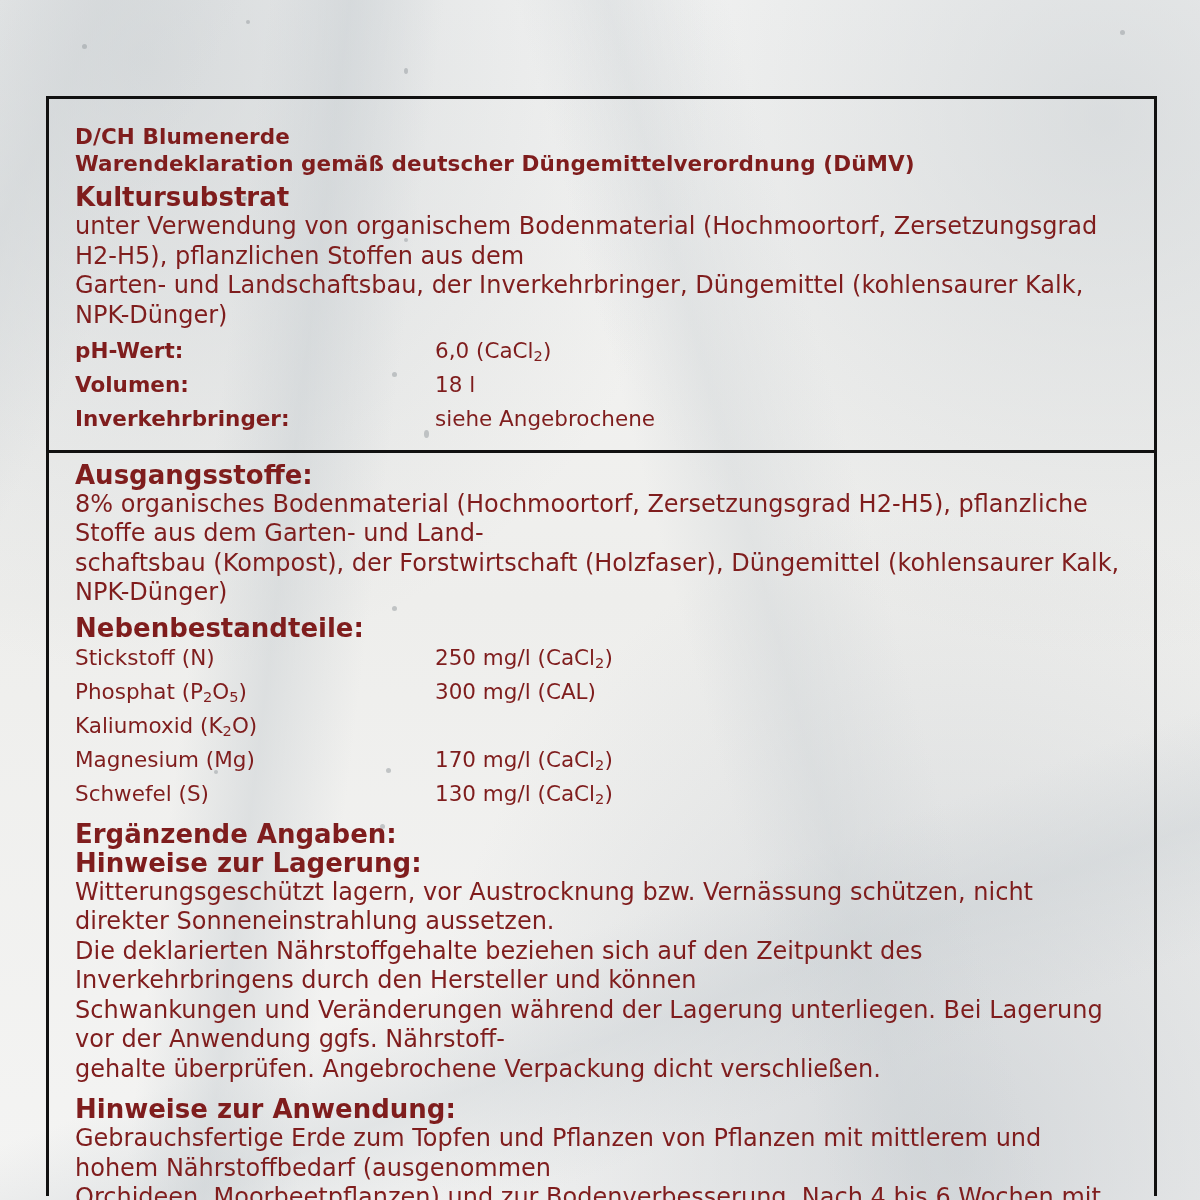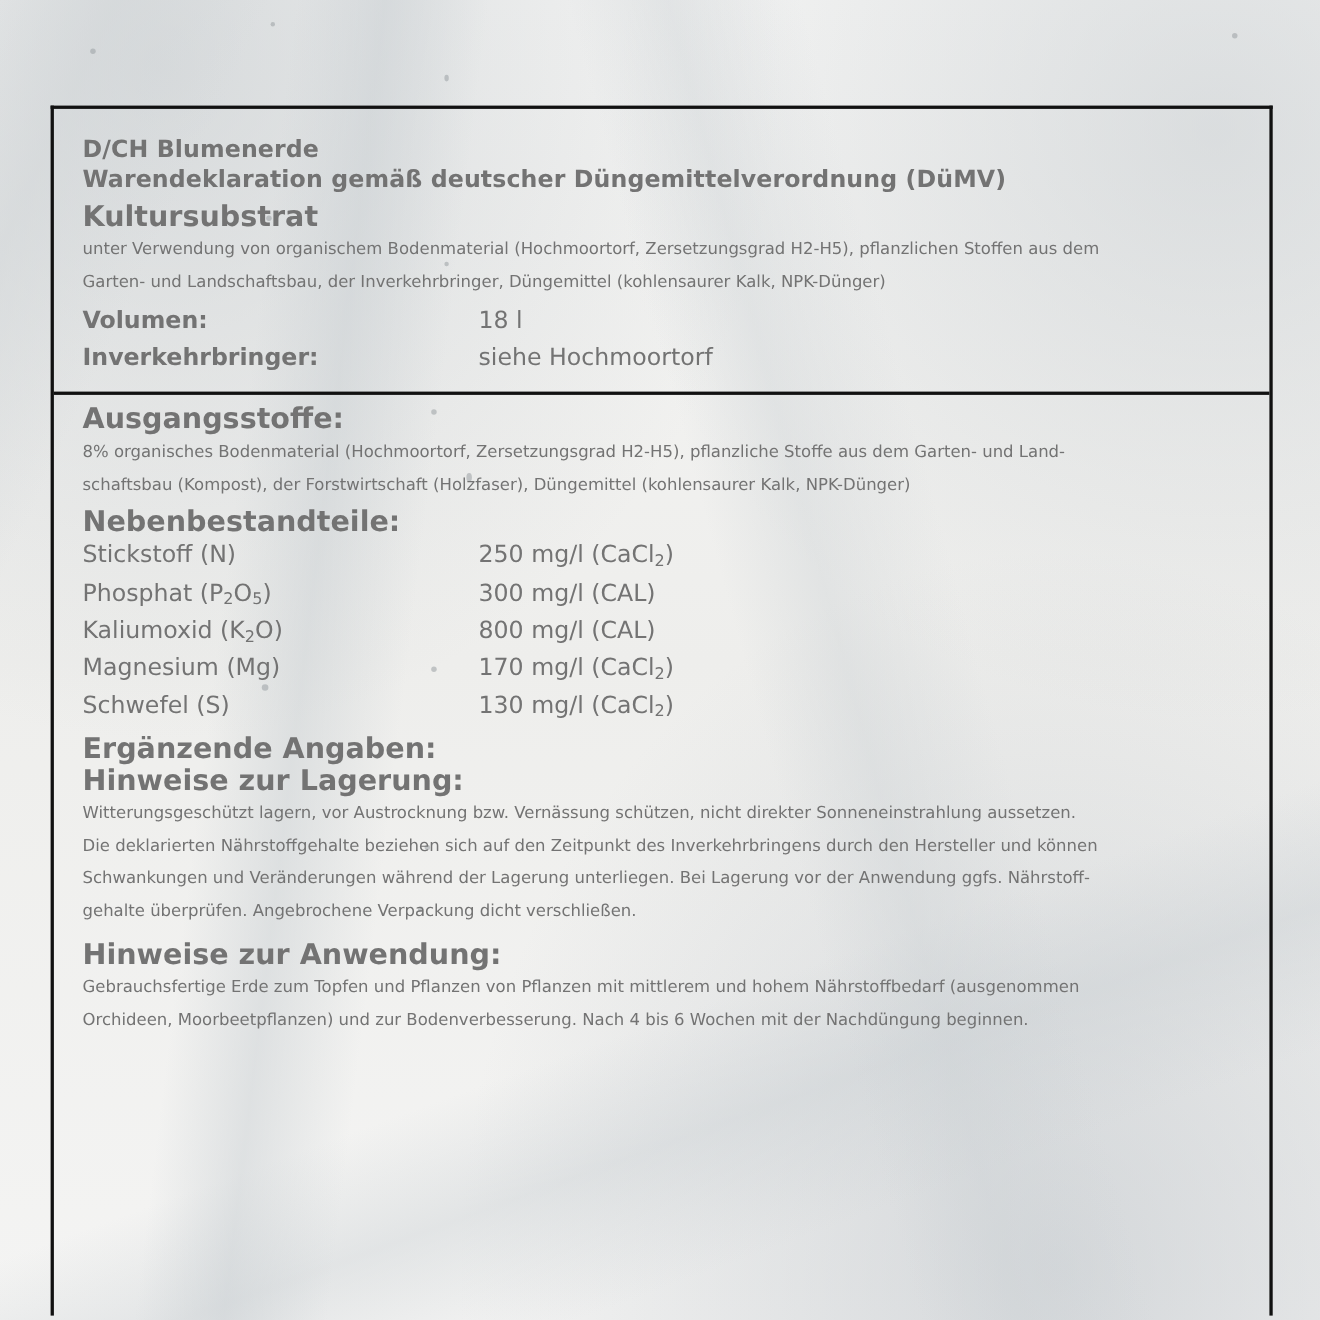--- a/index.html
+++ b/index.html
@@ -7,21 +7,21 @@
     padding: 0;
     background: #ffffff;
   }
   #page {
     position: relative;
     width: 1200px;
     height: 1200px;
     background: #f2f2f0;
     overflow: hidden;
     font-family: "DejaVu Sans", "Liberation Sans", sans-serif;
-    color: #737373;
+    color: #7f1d1d;
   }
   
   .bg-sheen {
     position: absolute;
     inset: 0;
     background:
       linear-gradient(115deg, rgba(255,255,255,0.0) 0%, rgba(210,214,216,0.55) 6%, rgba(255,255,255,0.0) 14%),
       linear-gradient(97deg, rgba(255,255,255,0.0) 20%, rgba(198,204,208,0.45) 26%, rgba(255,255,255,0.0) 33%),
       linear-gradient(75deg, rgba(255,255,255,0.0) 55%, rgba(205,210,213,0.40) 61%, rgba(255,255,255,0.0) 69%),
       linear-gradient(160deg, rgba(255,255,255,0.0) 70%, rgba(200,206,210,0.40) 77%, rgba(255,255,255,0.0) 85%),
@@ -63,21 +63,21 @@
   }
   .kv {
     display: flex;
     font-size: 21.5px;
     line-height: 29px;
   }
   .kv .k { width: 360px; flex: none; }
   .kv .k.bold { font-weight: 700; }
   .kv .v { flex: 1; }
   .para {
-    font-size: 15px;
+    font-size: 24px;
     line-height: 29.5px;
   }
   .heading {
     font-size: 26px;
     font-weight: 700;
     line-height: 29px;
   }
   sub {
     font-size: .68em;
     vertical-align: -0.22em;
@@ -114,26 +114,30 @@
     <div class="gap-sm"></div>
 
     <div class="heading">Kultursubstrat</div>
     <div class="para">unter Verwendung von organischem Bodenmaterial (Hochmoortorf, Zersetzungsgrad H2-H5), pflanzlichen Stoffen aus dem</div>
     <div class="para">Garten- und Landschaftsbau, der Inverkehrbringer, Düngemittel (kohlensaurer Kalk, NPK-Dünger)</div>
 
     <div class="gap-sm"></div>
 
     <div>
       <div class="kv">
+        <span class="k bold">pH-Wert:</span>
+        <span class="v"><span>6,0 (CaCl</span><sub>2</sub><span>)</span></span>
+      </div>
+      <div class="kv">
         <span class="k bold">Volumen:</span>
         <span class="v"><span>18 l</span><sub></sub><span></span></span>
       </div>
       <div class="kv">
         <span class="k bold">Inverkehrbringer:</span>
-        <span class="v"><span>siehe Hochmoortorf</span><sub></sub><span></span></span>
+        <span class="v"><span>siehe Angebrochene</span><sub></sub><span></span></span>
       </div>
     </div>
 
     <div class="sep"></div>
 
     <div class="heading">Ausgangsstoffe:</div>
     <div class="para">8% organisches Bodenmaterial (Hochmoortorf, Zersetzungsgrad H2-H5), pflanzliche Stoffe aus dem Garten- und Land-</div>
     <div class="para">schaftsbau (Kompost), der Forstwirtschaft (Holzfaser), Düngemittel (kohlensaurer Kalk, NPK-Dünger)</div>
 
     <div class="gap-sm"></div>
@@ -143,21 +147,20 @@
       <div class="kv">
         <span class="k"><span>Stickstoff (N)</span></span>
         <span class="v"><span>250 mg/l (CaCl</span><sub>2</sub><span>)</span></span>
       </div>
       <div class="kv">
         <span class="k"><span>Phosphat (P</span><sub>2</sub><span>O</span><sub>5</sub><span>)</span></span>
         <span class="v"><span>300 mg/l (CAL)</span><sub></sub><span></span></span>
       </div>
       <div class="kv">
         <span class="k"><span>Kaliumoxid (K</span><sub>2</sub><span>O</span><sub></sub><span>)</span></span>
-        <span class="v"><span>800 mg/l (CAL)</span><sub></sub><span></span></span>
       </div>
       <div class="kv">
         <span class="k"><span>Magnesium (Mg)</span></span>
         <span class="v"><span>170 mg/l (CaCl</span><sub>2</sub><span>)</span></span>
       </div>
       <div class="kv">
         <span class="k"><span>Schwefel (S)</span></span>
         <span class="v"><span>130 mg/l (CaCl</span><sub>2</sub><span>)</span></span>
       </div>
     </div>

